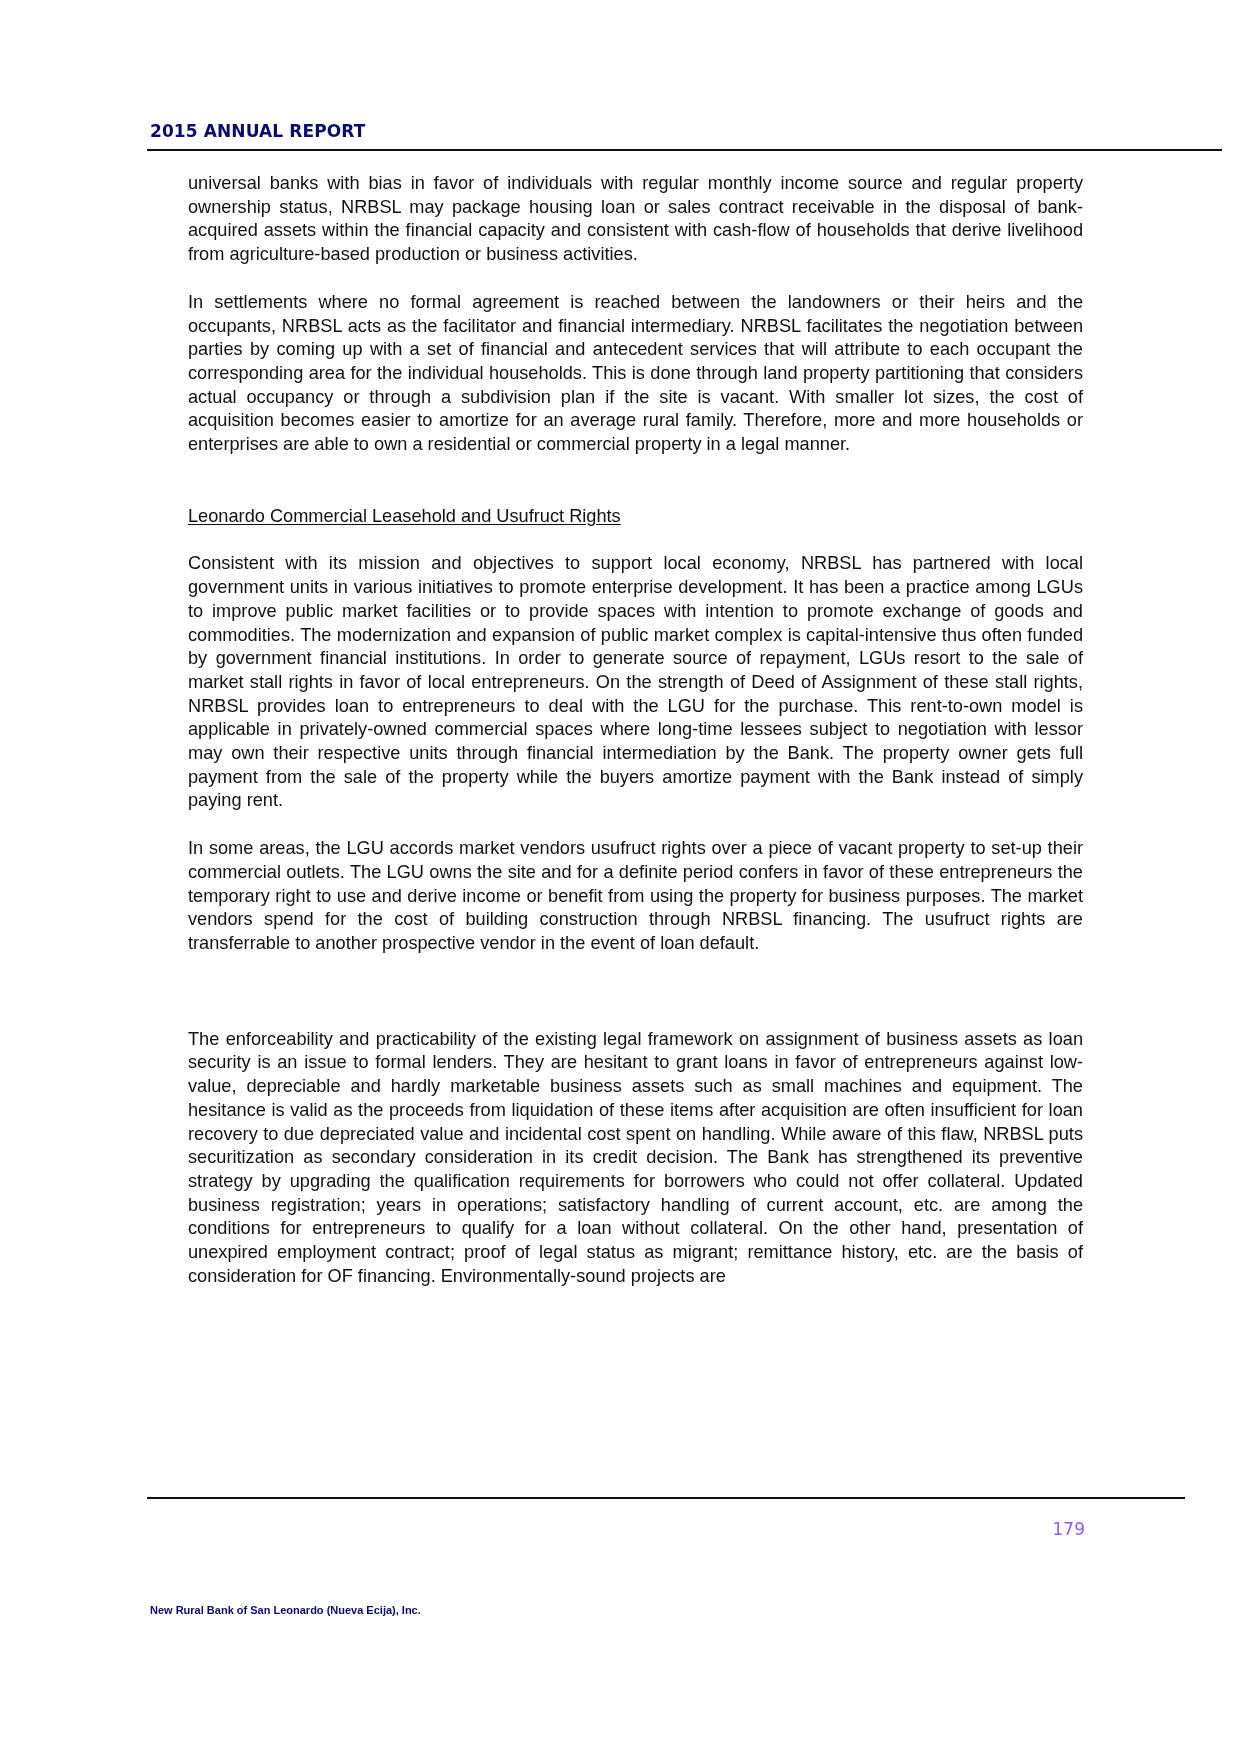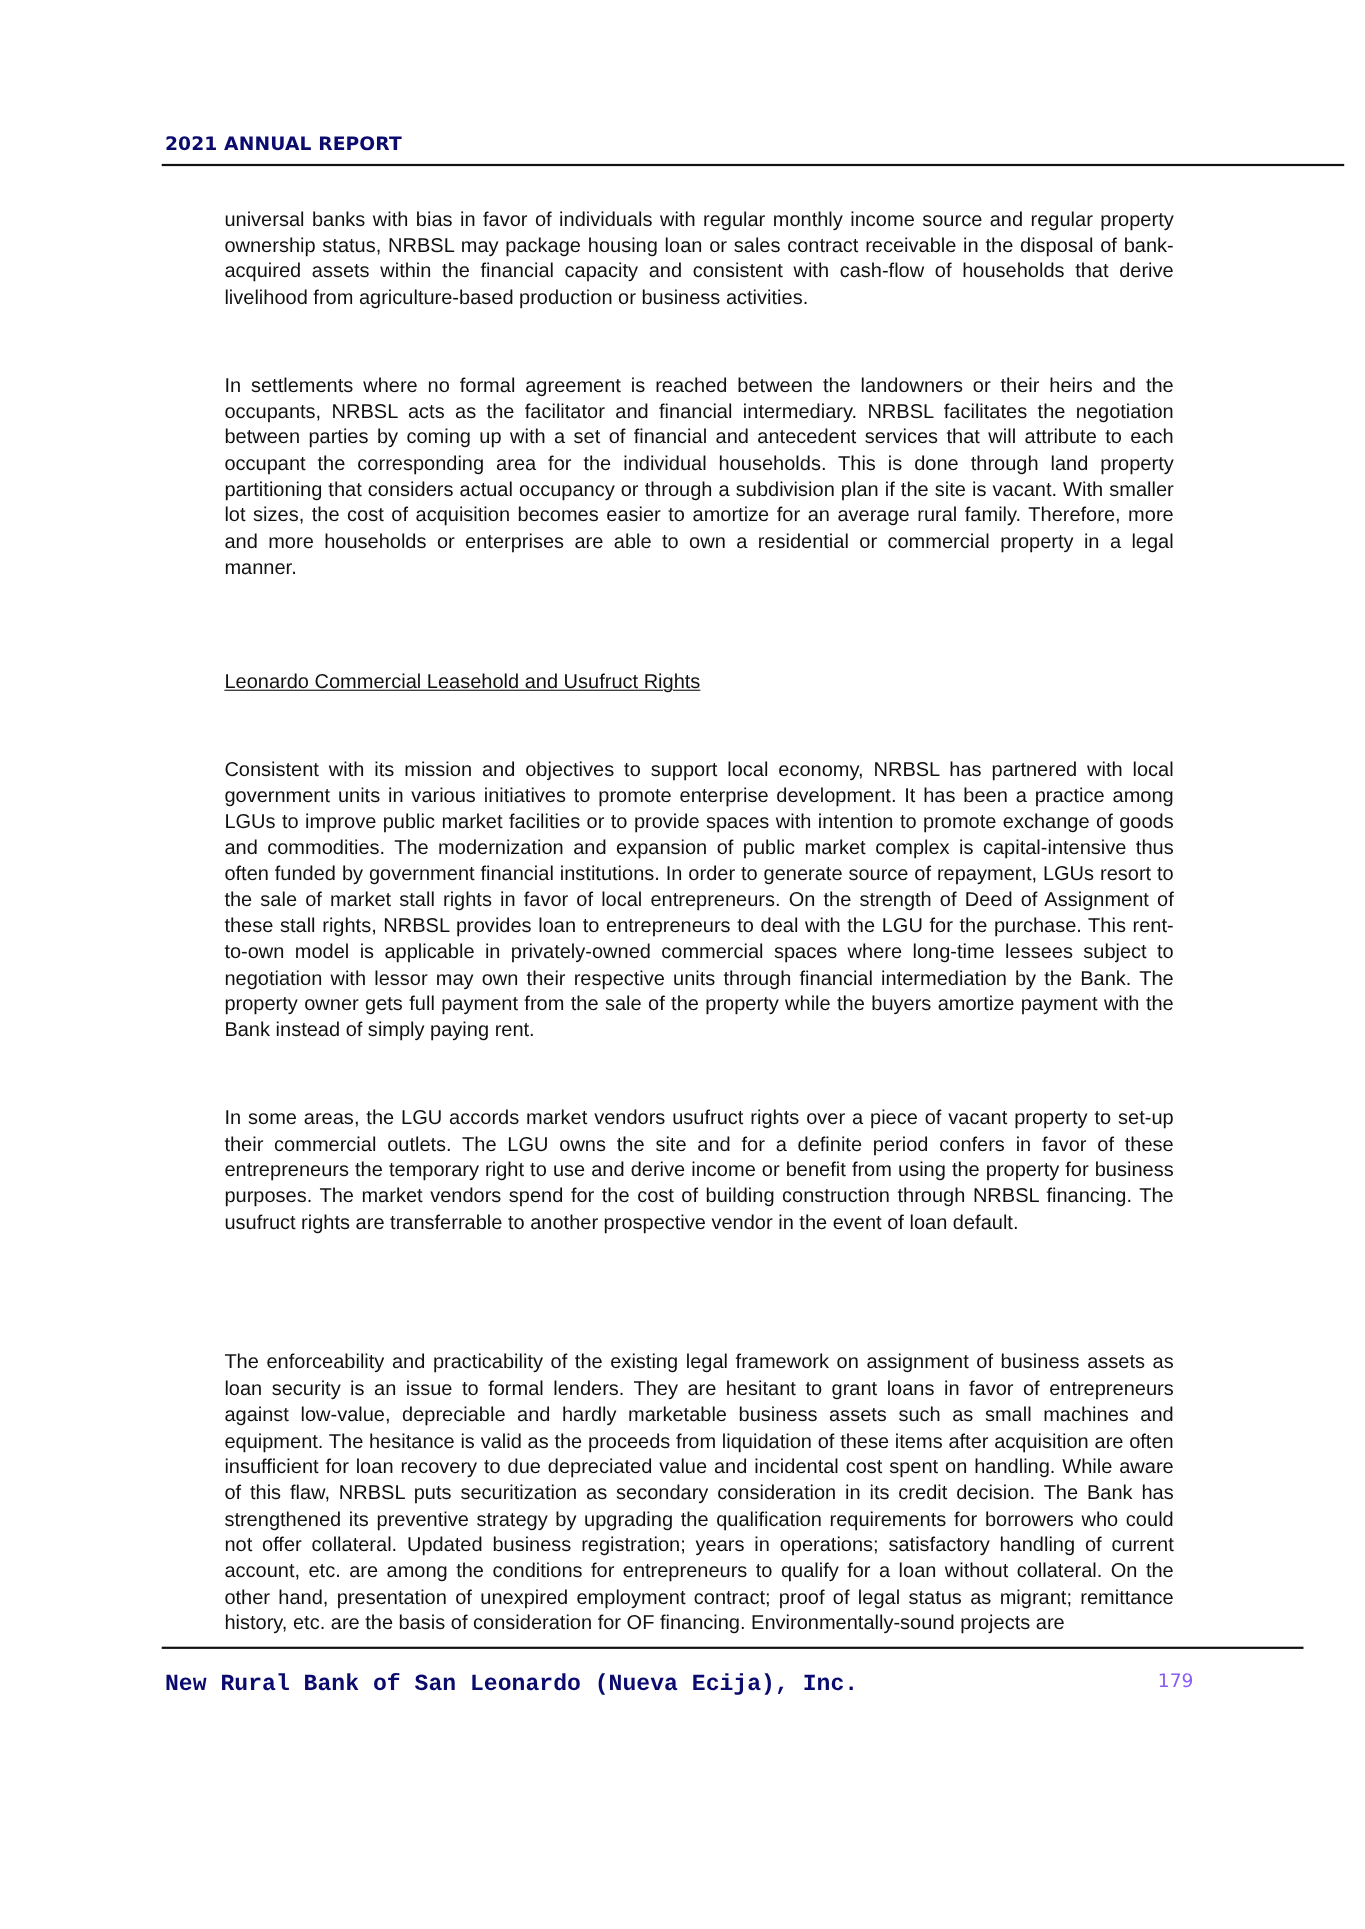--- a/index.html
+++ b/index.html
@@ -14,45 +14,45 @@
     .header-rule {
       position: absolute; left: 147px; top: 149px; width: 1075px; height: 2px;
       background: #111;
     }
 
     .content {
       position: absolute; left: 188px; top: 172px; width: 895px;
       font-family: "Liberation Sans", sans-serif; font-size: 18.2px;
       line-height: 23.7px; color: #111; text-align: justify;
     }
-    .content p { margin: 16px; }
+    .content p { margin: 0; }
     .gap1 { height: 24px; }
     .gap2 { height: 48px; }
     .section-heading { text-decoration: underline; text-underline-offset: 2px; }
 
     .footer-rule {
       position: absolute; left: 147px; top: 1497px; width: 1038px; height: 2px;
       background: #111;
     }
     .footer-company {
-      position: absolute; left: 150px; top: 1520px;
-      font-family: Liberation Mono, monospace; font-weight: bold;
-      font-size: 21px; color: #0b0b6e;
+      position: absolute; left: 150px; top: 1604px;
+      font-family: Liberation Sans, sans-serif; font-weight: bold;
+      font-size: 11px; color: #0b0b6e;
     }
     .footer-page {
       position: absolute; left: 1040px; width: 45px; top: 1519px; text-align: right;
       font-family: "DejaVu Sans", sans-serif; font-size: 17px; color: #8b5cf6;
     }
   </style>
 </head>
 <body>
 
 <div class="page">
 
-  <div class="running-header">2021 ANNUAL REPORT</div>
+  <div class="running-header">2015 ANNUAL REPORT</div>
   <div class="header-rule"></div>
 
   <div class="content">
     <p>universal banks with bias in favor of individuals with regular monthly income source and regular property ownership status, NRBSL may package housing loan or sales contract receivable in the disposal of bank-acquired assets within the financial capacity and consistent with cash-flow of households that derive livelihood from agriculture-based production or business activities.</p>
     <div class="gap1"></div>
     <p>In settlements where no formal agreement is reached between the landowners or their heirs and the occupants, NRBSL acts as the facilitator and financial intermediary. NRBSL facilitates the negotiation between parties by coming up with a set of financial and antecedent services that will attribute to each occupant the corresponding area for the individual households. This is done through land property partitioning that considers actual occupancy or through a subdivision plan if the site is vacant. With smaller lot sizes, the cost of acquisition becomes easier to amortize for an average rural family. Therefore, more and more households or enterprises are able to own a residential or commercial property in a legal manner.</p>
     <div class="gap2"></div>
 
     <p class="section-heading">Leonardo Commercial Leasehold and Usufruct Rights</p>
     <div class="gap1"></div>

